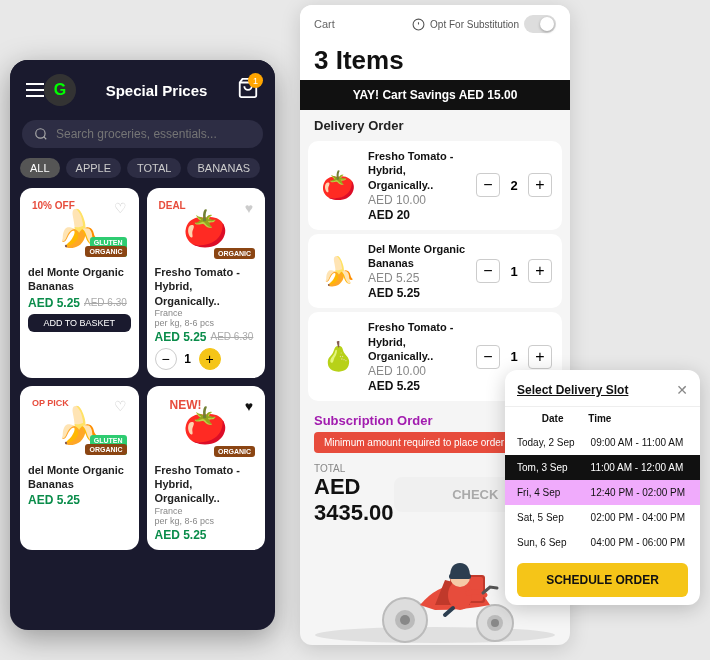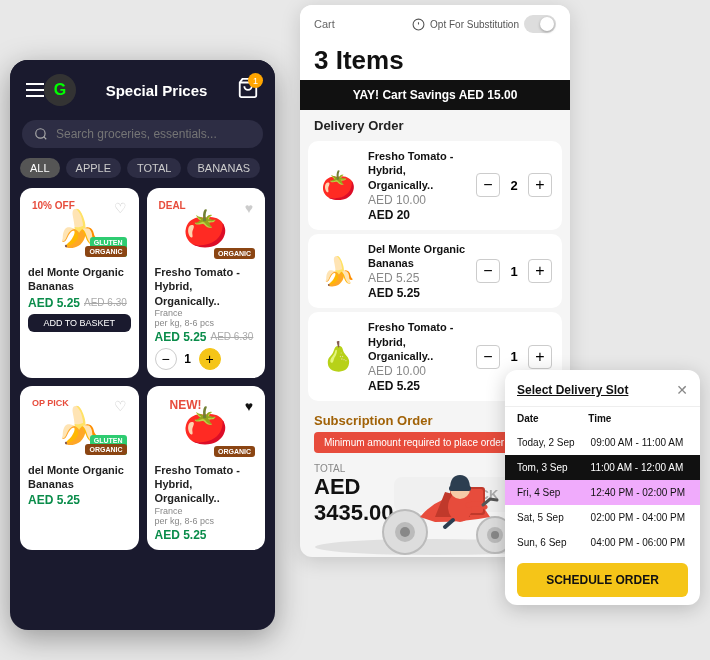--- a/index.html
+++ b/index.html
@@ -261,21 +261,21 @@
     
     .banana-emoji { font-size: 36px; }
     .tomato-emoji { font-size: 36px; }
 
     
     .mid-panel {
       position: absolute;
       left: 300px;
       top: 5px;
       width: 270px;
-      height: 552px;
+      height: 640px;
       background: #f5f5f5;
       border-radius: 12px;
       overflow: hidden;
       box-shadow: 0 4px 20px rgba(0,0,0,0.15);
     }
     .mid-header {
       background: #fff;
       padding: 10px 14px 6px;
       display: flex;
       align-items: center;
@@ -392,21 +392,21 @@
       text-align: center;
     }
 
     .subscription-section {
       background: #f5f5f5;
       padding: 8px 14px 4px;
     }
     .subscription-label {
       font-size: 13px;
       font-weight: 600;
-      color: #a16207;
+      color: #a21caf;
     }
     .sub-warning {
       background: #e74c3c;
       color: #fff;
       font-size: 10px;
       padding: 5px 10px;
       margin: 4px 0;
       border-radius: 4px;
     }
     .sub-total-row {
@@ -480,21 +480,21 @@
       color: #888;
       cursor: pointer;
     }
     .slot-col-headers {
       display: flex;
       padding: 6px 12px;
       font-size: 10px;
       font-weight: 700;
       color: #111;
     }
-    .slot-col-date { flex: 1; }
+    .slot-col-date { flex: 1; text-align: center; }
     .slot-col-time { flex: 1.4; }
     .slot-row {
       display: flex;
       align-items: center;
       padding: 7px 12px;
       gap: 4px;
     }
     .slot-row.active {
       background: #111;
     }

